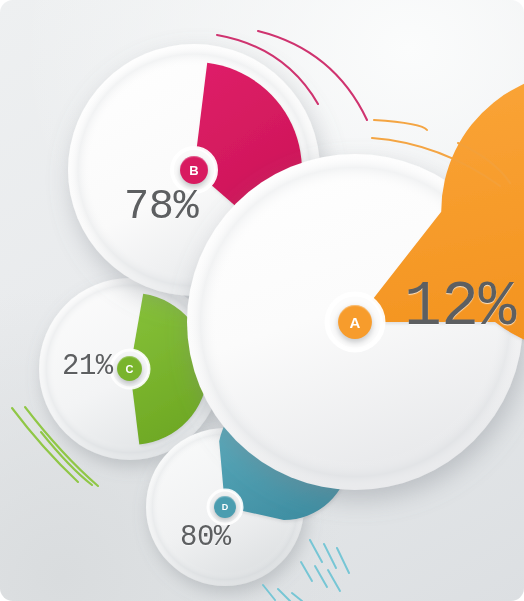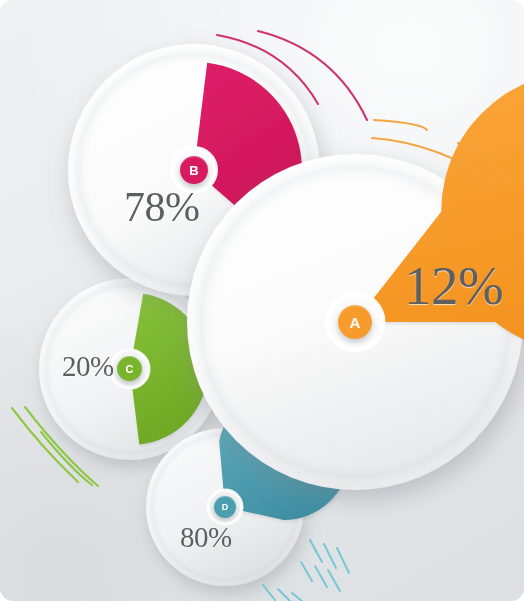--- a/index.html
+++ b/index.html
@@ -29,30 +29,30 @@
     left: 0; top: 0;
     width: 524px;
     height: 601px;
   }
   .layer svg { display: block; }
 
   
   .pct {
     position: absolute;
     color: #5d5f61;
-    font-family: Liberation Serif, serif;
+    font-family: Liberation Mono, monospace;
     font-weight: 300;
     letter-spacing: -0.5px;
     white-space: nowrap;
     line-height: 1;
     -webkit-font-smoothing: antialiased;
     text-shadow: 0 1px 1px rgba(255,255,255,0.75);
     text-align: right;
   }
-  .pct-a { left: 404px; top: 258px; font-size: 55px; }
+  .pct-a { left: 404px; top: 276px; font-size: 63px; }
   .pct-b { left: 124px; top: 186px; font-size: 42px; }
   .pct-c { left:  62px; top: 352px; font-size: 29px; }
   .pct-d { left: 180px; top: 523px; font-size: 29px; }
 
   
   .hub {
     position: absolute;
     border-radius: 50%;
     display: flex;
     align-items: center;
@@ -213,16 +213,16 @@
   <div class="hub hub-c" style="background:#79b42c; box-shadow:0 3px 5px rgba(110,116,120,.40), inset 0 1px 1px rgba(255,255,255,.30);">
     <span>C</span>
   </div>
 
   <div class="hub hub-d" style="background:#4b9db0; box-shadow:0 2px 4px rgba(110,116,120,.40), inset 0 1px 1px rgba(255,255,255,.30);">
     <span>D</span>
   </div>
 
   <div class="pct pct-a">12%</div>
   <div class="pct pct-b">78%</div>
-  <div class="pct pct-c">20%</div>
+  <div class="pct pct-c">21%</div>
   <div class="pct pct-d">80%</div>
 
 </div>
 
 </body></html>

